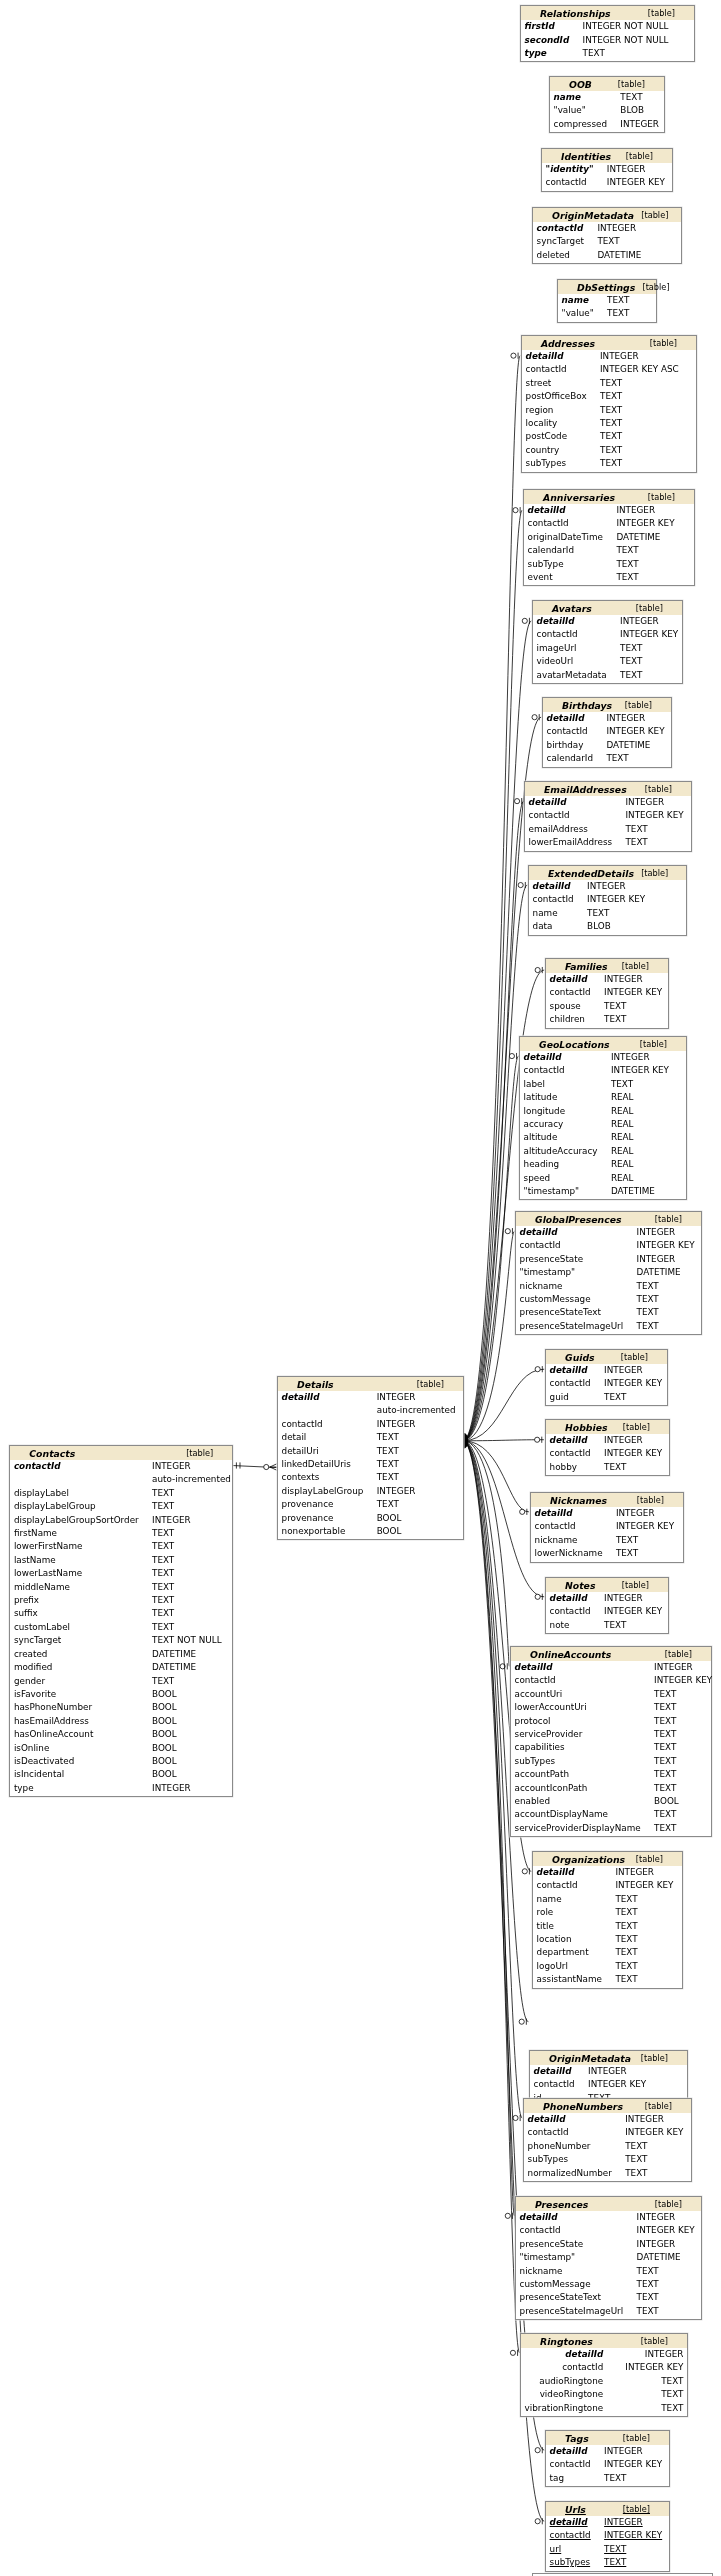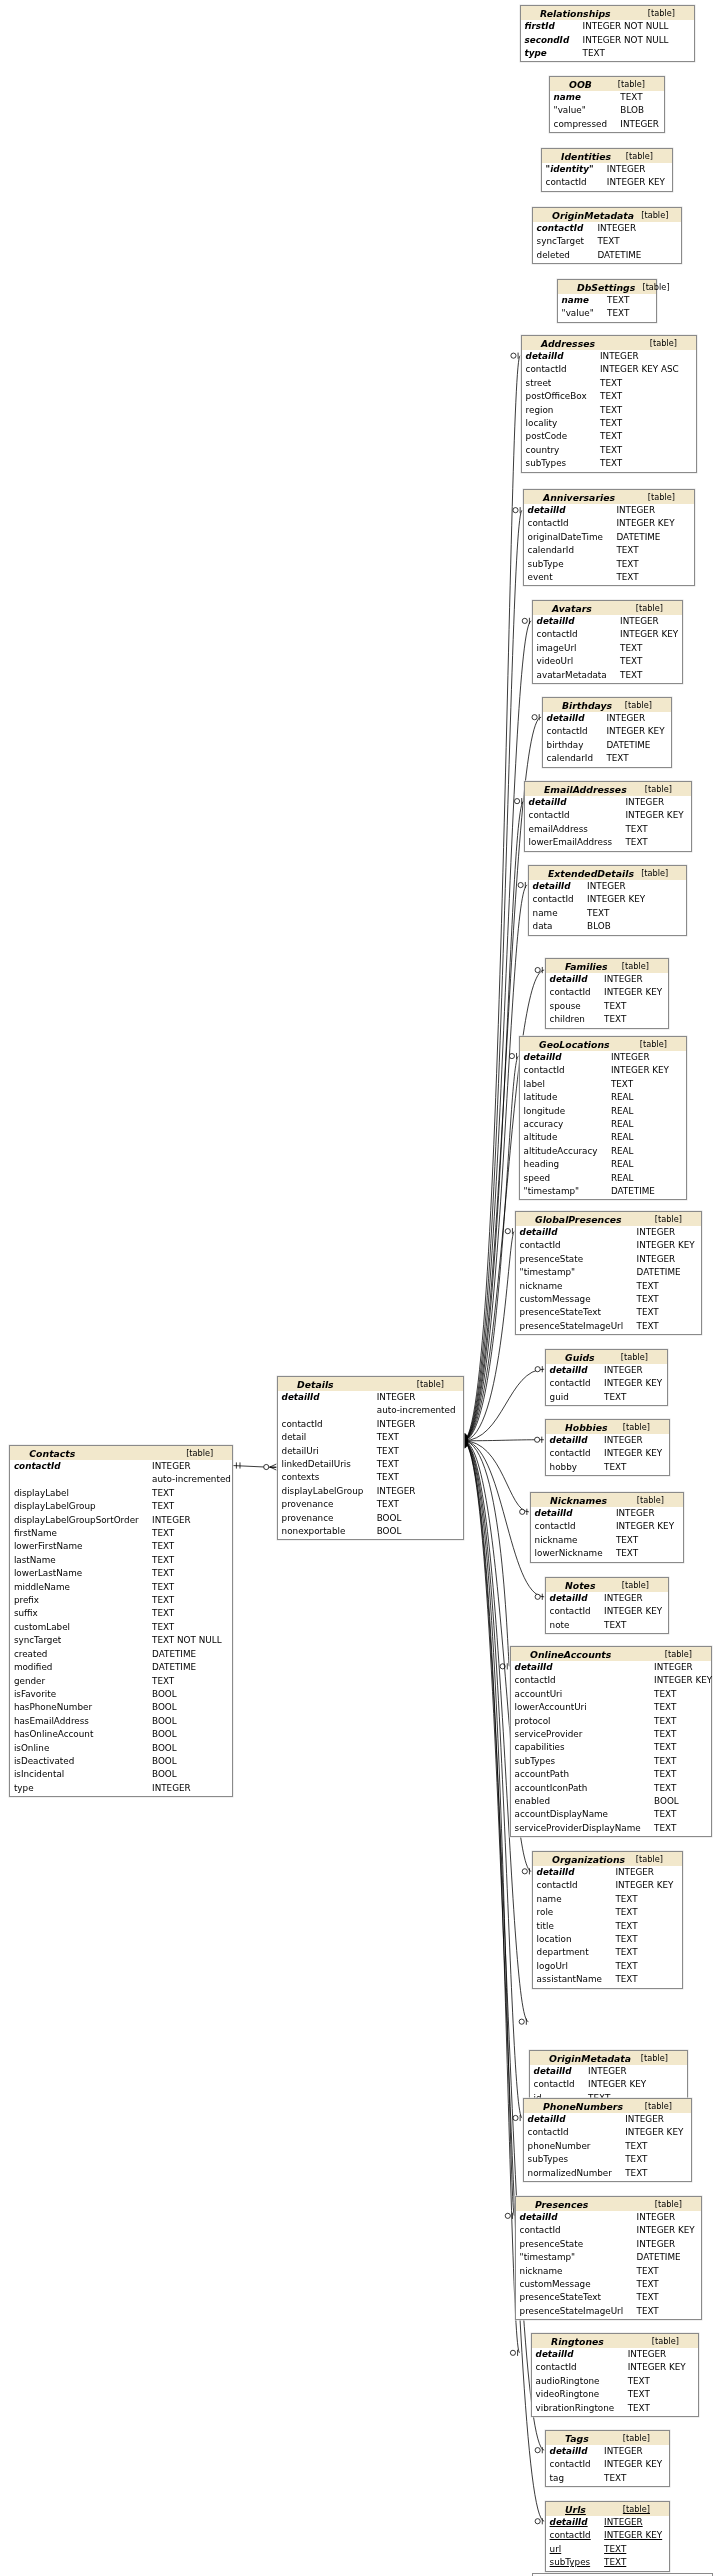--- a/index.html
+++ b/index.html
@@ -530,21 +530,21 @@
         <span class="cname">nickname</span>
         <span class="ctype">TEXT</span>
         <span class="cname">customMessage</span>
         <span class="ctype">TEXT</span>
         <span class="cname">presenceStateText</span>
         <span class="ctype">TEXT</span>
         <span class="cname">presenceStateImageUrl</span>
         <span class="ctype">TEXT</span>
       </div>
     </div>
-    <div class="table-box" style="left: 531px; top: 2333px; width: 166px;">
+    <div class="table-box" style="left: 520px; top: 2333px; width: 166px; text-align: right;">
       <div class="table-header">
         <span class="tname">Ringtones</span>
         <span class="ttag">[table]</span>
       </div>
       <div class="table-cols">
         <span class="cname pk">detailId</span>
         <span class="ctype">INTEGER</span>
         <span class="cname">contactId</span>
         <span class="ctype">INTEGER KEY</span>
         <span class="cname">audioRingtone</span>

